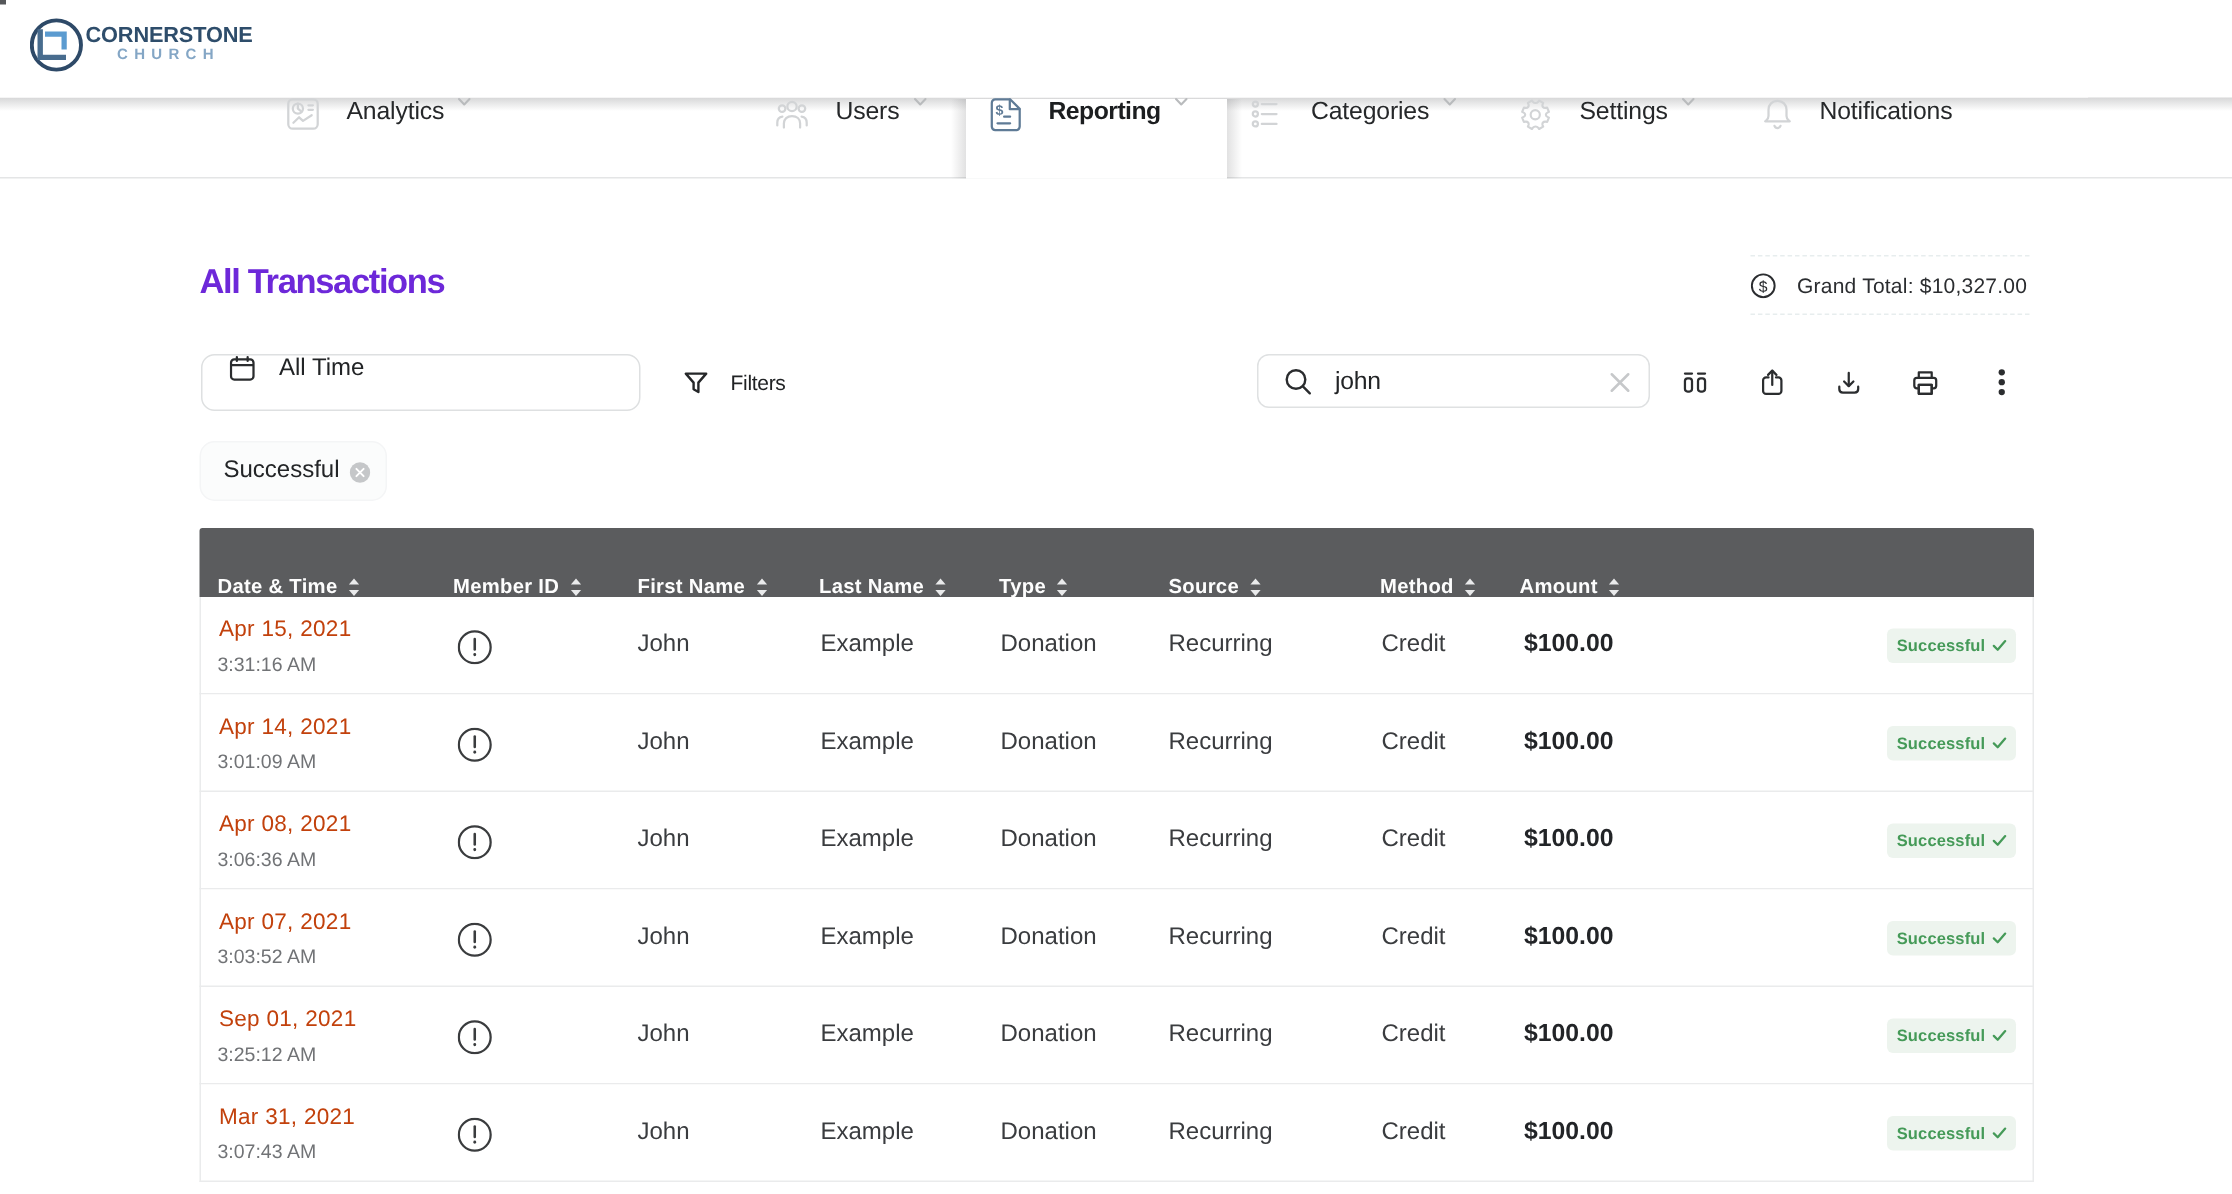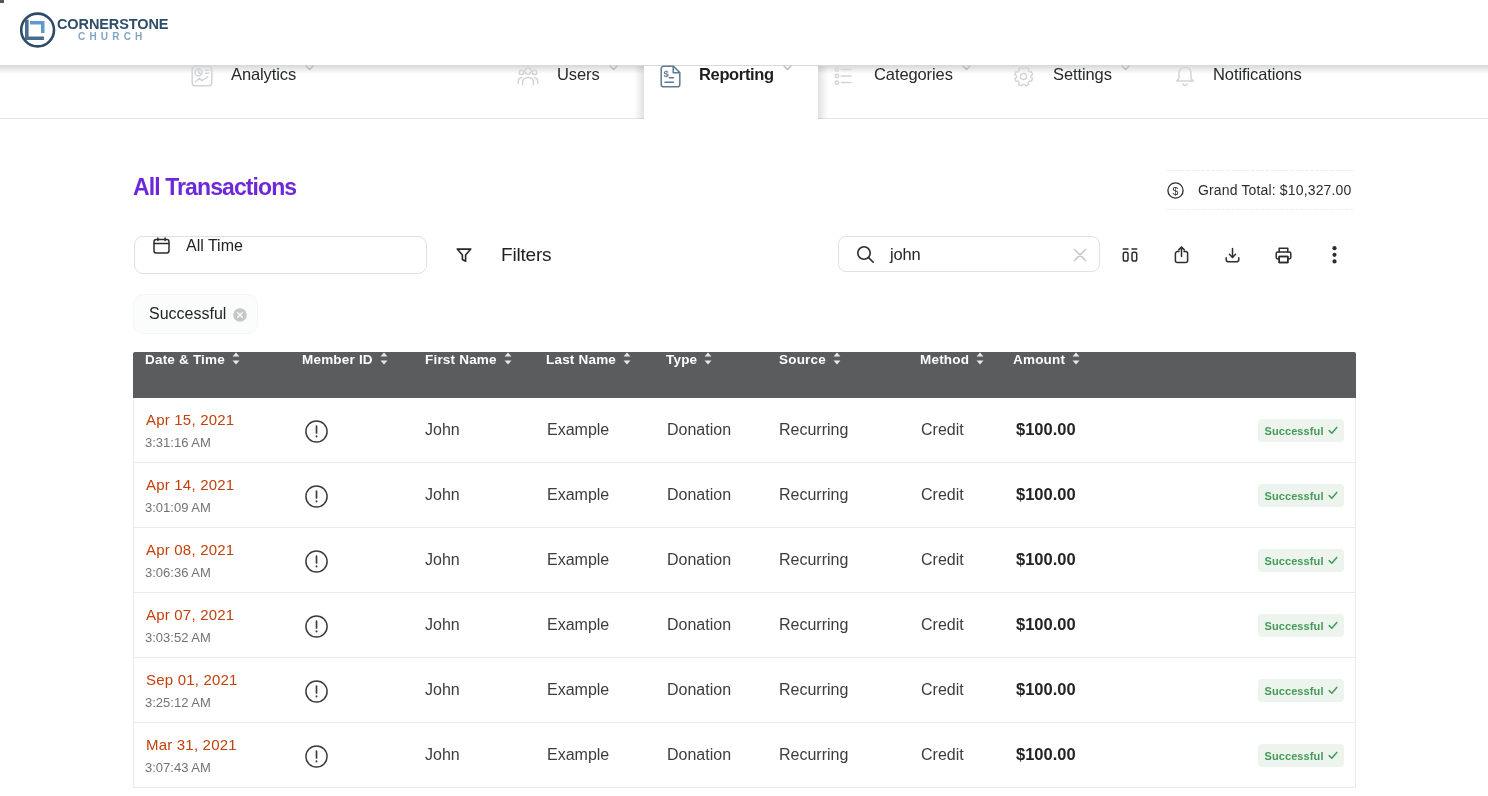--- a/index.html
+++ b/index.html
@@ -30,33 +30,33 @@
 
 #h1{position:absolute;left:133px;top:172px;font-size:23px;line-height:31px;font-weight:bold;color:#6d28d9;letter-spacing:-0.9px}
 #gtotal{position:absolute;left:1167px;top:170px;width:186px;height:40px;
   border-top:1px dashed #e7edee;border-bottom:1px dashed #e7edee;
   display:flex;align-items:center}
 #gtotal .txt{font-size:14px;color:#2b2d30;margin-left:14px;letter-spacing:0.15px}
 #alltime{position:absolute;left:134px;top:236px;width:293px;height:38px;border:1px solid #dee0e1;border-radius:9px;display:flex;align-items:flex-start}
 #alltime .txt{font-size:16px;color:#222426;margin-left:16px}
 #alltime svg{margin-left:18px}
 #filters{position:absolute;left:456px;top:236px;height:38px;display:flex;align-items:center}
-#filters .txt{font-size:19px;color:#202224;margin-left:29px;letter-spacing:-0.2px}
+#filters .txt{font-size:14px;color:#202224;margin-left:15px;letter-spacing:-0.2px}
 #search{position:absolute;left:838px;top:236px;width:262px;height:36px;border:1px solid #dfe1e2;border-radius:8px;display:flex;align-items:center}
 #search .txt{font-size:16.5px;color:#222426;margin-left:15px;letter-spacing:-0.2px}
 #search svg.mag{margin-left:17px}
 #search svg.clr{position:absolute;right:12px;top:11px}
 .aicon{position:absolute;top:244px;width:22px;height:22px;display:flex;align-items:center;justify-content:center}
 #chip{position:absolute;left:133px;top:294px;width:125px;height:40px;background:#fbfcfc;border:1px solid #f4f5f6;border-radius:10px;display:flex;align-items:center}
 #chip .txt{font-size:16px;color:#232527;margin-left:15px}
 #chip svg{margin-left:7px;margin-top:2px}
 
 #table{position:absolute;left:133px;top:352px;width:1223px}
 #thead{position:relative;height:46px;background:#5b5c5e;border-radius:2px 2px 0 0}
-.th{position:absolute;top:0;height:46px;display:flex;align-items:flex-start;gap:7px}
+.th{position:absolute;top:0;height:46px;display:flex;align-items:flex-end;gap:7px}
 .th .t{font-size:13.5px;font-weight:bold;color:#fdfdfd;letter-spacing:0.2px}
 .row{position:relative;height:65px;border-bottom:1px solid #eaebec;background:#fff}
 .row .date{position:absolute;left:13px;top:13px;font-size:15px;color:#c2410c;letter-spacing:0.2px}
 .row .time{position:absolute;left:12px;top:37px;font-size:13px;color:#717376}
 .row .ex{position:absolute;left:172px;top:22px}
 .cell{position:absolute;top:23px;font-size:16px;color:#3a3c3f}
 .c3{left:292px}.c4{left:414px}.c5{left:534px}.c6{left:646px}.c7{left:788px}
 .amount{position:absolute;left:883px;top:22px;font-size:16.5px;font-weight:bold;color:#222427}
 .badge{position:absolute;left:1125px;top:21px;width:86px;height:23px;background:#edf4ee;border-radius:4px;display:flex;align-items:center;justify-content:center;gap:4px}
 .badge .t{font-size:11px;font-weight:bold;color:#459a58;letter-spacing:0.1px}

